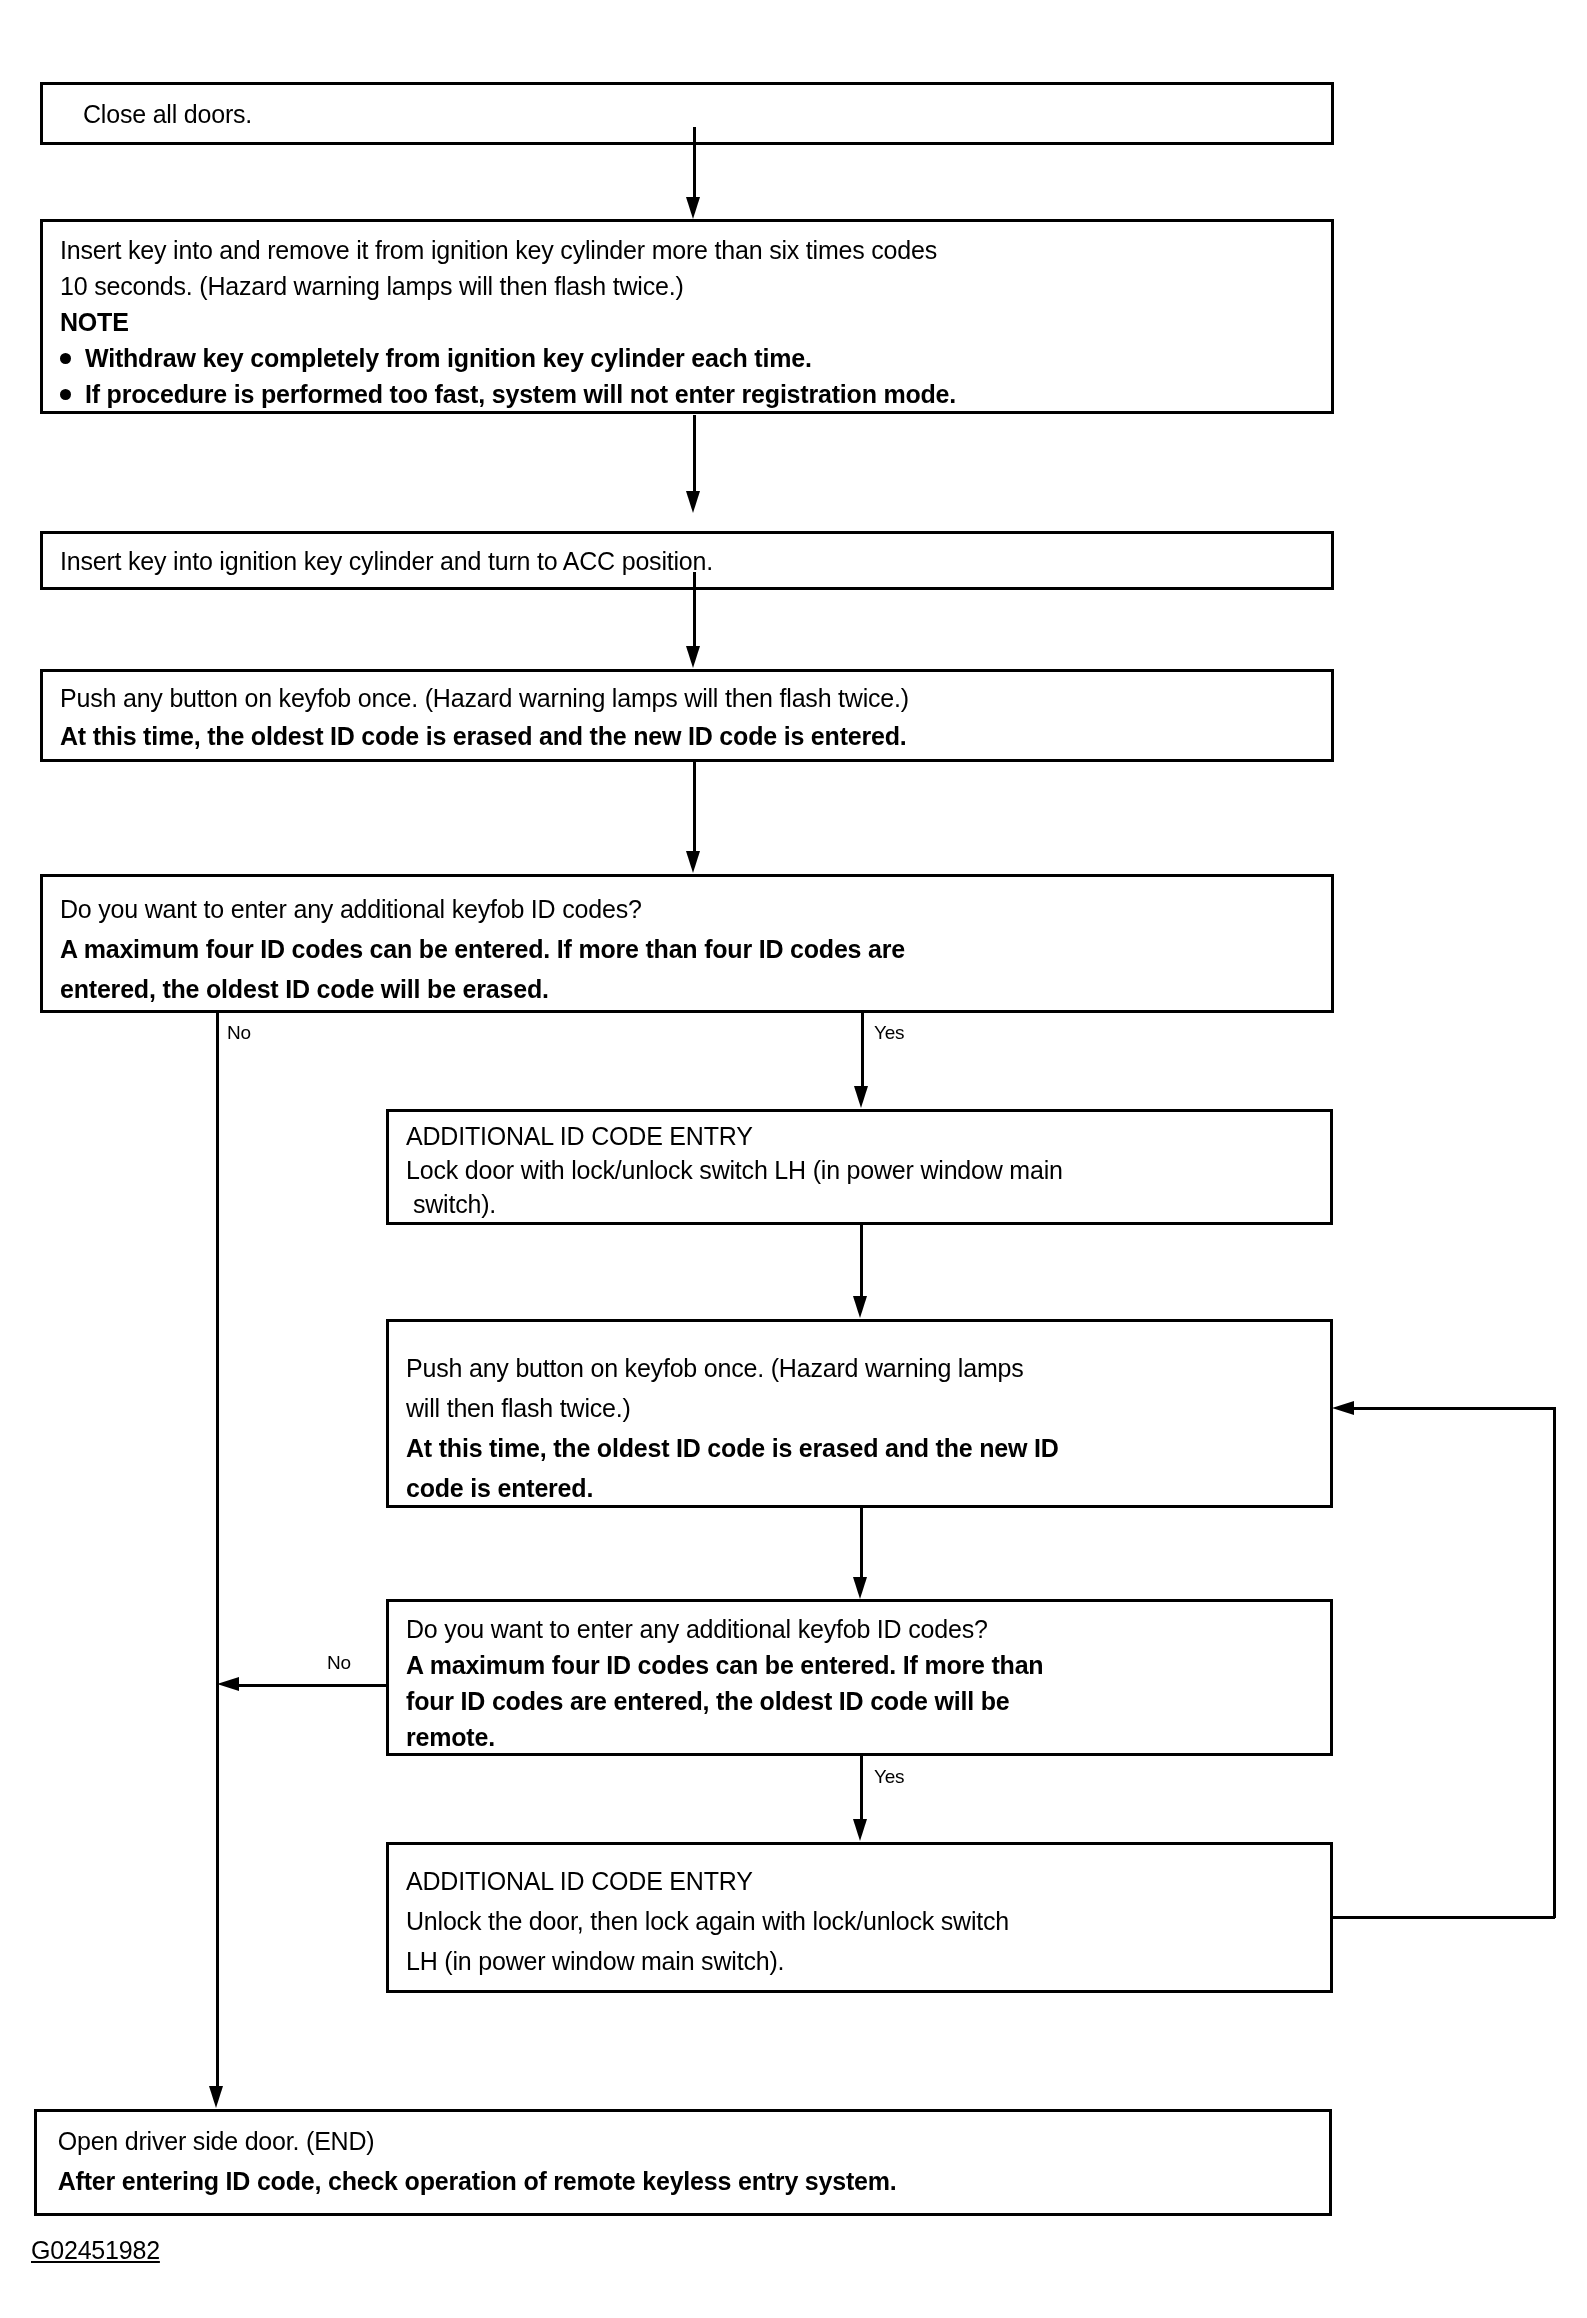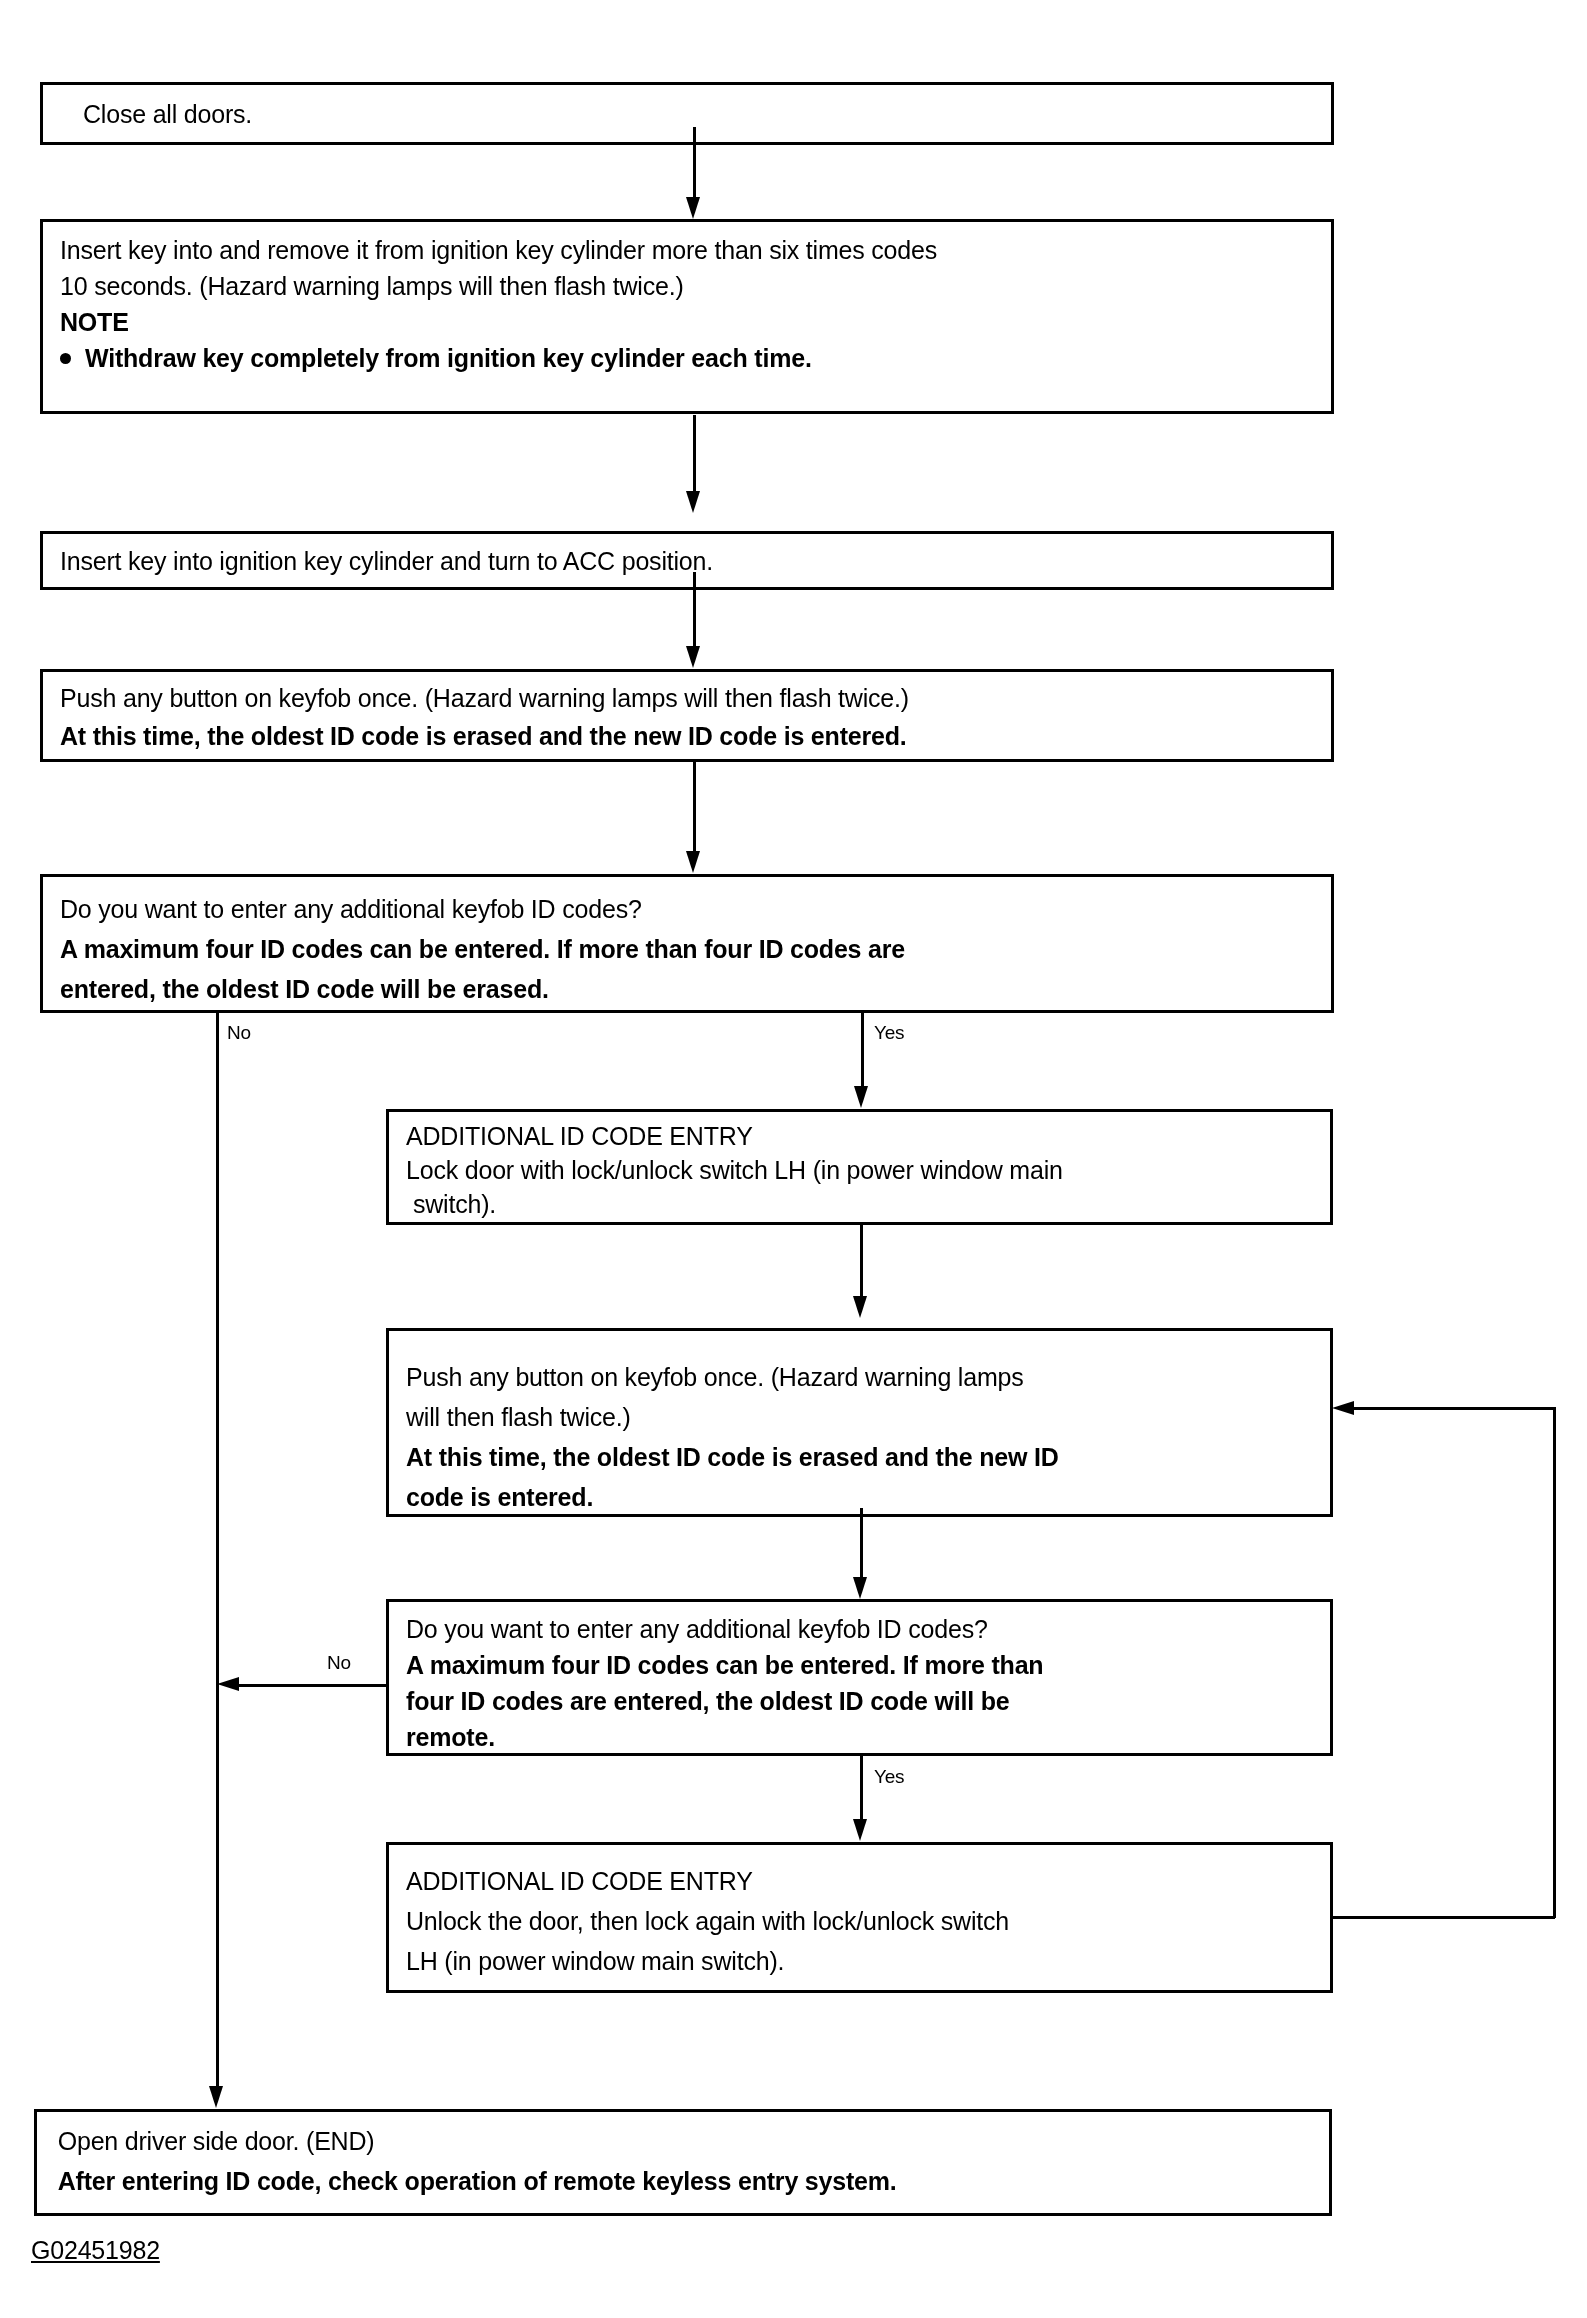--- a/index.html
+++ b/index.html
@@ -38,39 +38,40 @@
   .lbl{position:absolute;font-size:19px;letter-spacing:-0.2px;}
   .caption{position:absolute;font-size:25px;letter-spacing:-0.2px;}
 
   
   #n0{left:40px;top:65px;width:1294px;height:63px;padding-left:40px;}
   #n1{left:40px;top:219px;width:1294px;height:195px;padding:10.3px 0 0 17px;}
   #n2{left:40px;top:514px;width:1294px;height:59px;padding-left:17px;}
   #n3{left:40px;top:669px;width:1294px;height:93px;padding:6.9px 0 0 17px;}
   #n4{left:40px;top:874px;width:1294px;height:139px;padding:12px 0 0 17px;}
   #n5{left:386px;top:1109px;width:947px;height:116px;padding:6.9px 0 0 17px;}
-  #n6{left:386px;top:1319px;width:947px;height:189px;padding:26px 0 0 17px;margin-top:9px;}
+  #n6{left:386px;top:1319px;width:947px;height:189px;padding:26px 0 0 17px;}
   #n7{left:386px;top:1599px;width:947px;height:157px;padding:8.6px 0 0 17px;}
   #n8{left:386px;top:1842px;width:947px;height:151px;padding:15.5px 0 0 17px;}
   #n9{left:34px;top:2109px;width:1298px;height:107px;padding:8.6px 0 0 20.7px;}
 </style>
 </head>
 <body>
 
 <div class="canvas">
 
   <div class="node center" id="n0">
     <div class="nline">Close all doors.</div>
   </div>
 
   <div class="node lh42" id="n1">
     <div class="nline">Insert key into and remove it from ignition key cylinder more than six times codes</div>
     <div class="nline">10 seconds. (Hazard warning lamps will then flash twice.)</div>
     <div class="nline b">NOTE</div>
     <div class="nline b"><span class="bullet"></span><span>Withdraw key completely from ignition key cylinder each time.</span></div>
+    <div class="nline b"><span class="bullet"></span><span>If procedure is performed too fast, system will not enter registration mode.</span></div>
   </div>
 
   <div class="node center" id="n2">
     <div class="nline">Insert key into ignition key cylinder and turn to ACC position.</div>
   </div>
 
   <div class="node" id="n3">
     <div class="nline">Push any button on keyfob once. (Hazard warning lamps will then flash twice.)</div>
     <div class="nline b">At this time, the oldest ID code is erased and the new ID code is entered.</div>
   </div>

